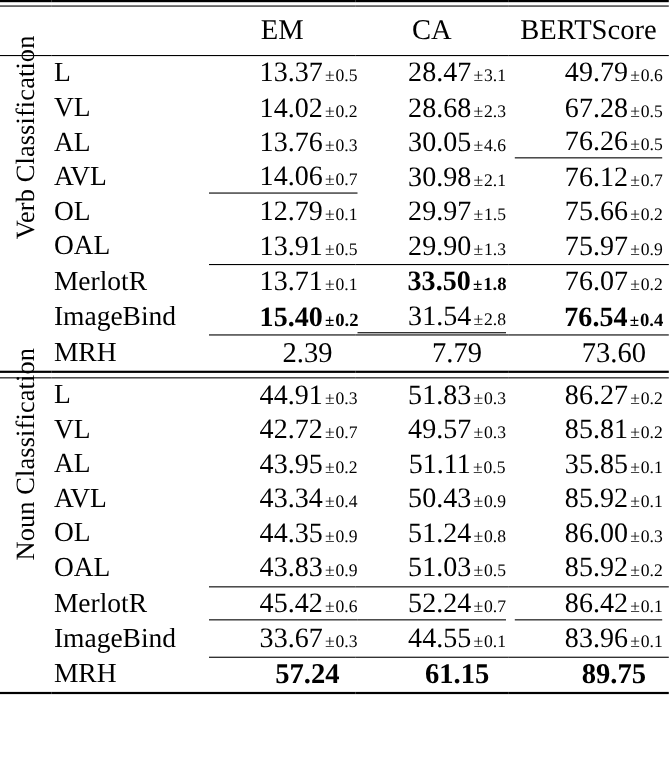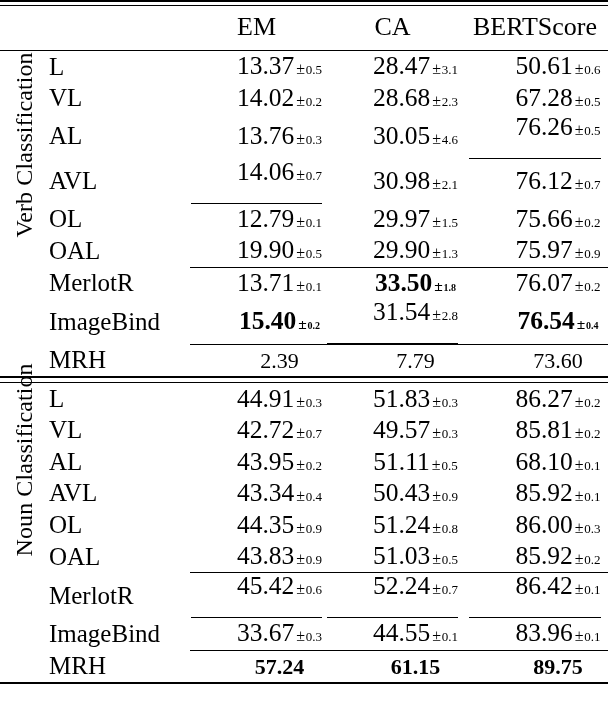--- a/index.html
+++ b/index.html
@@ -91,32 +91,32 @@
   .val .num {
     font-size: 25.5px;
     margin-left: 46px;
   }
   .val .pm {
     font-size: 16px;
     padding-left: 2px;
     letter-spacing: -0.2px;
   }
   .val .err {
-    font-size: 13px;
+    font-size: 16px;
     padding-left: 1px;
   }
-  .val.plain .num { font-size: 22px; }
+  .val.plain .num { font-size: 26px; }
 
   .bold .num, .bold .pm, .bold .err { font-weight: bold; }
   .bold .pm { font-size: 15.5px; }
-  .bold .err { font-size: 10px; }
+  .bold .err { font-size: 17px; }
 
   .uline {
     border-bottom: 1.5px solid #000;
-    padding-bottom: 17px;
+    padding-bottom: 1px;
   }
 </style>
 </head>
 <body>
 
 <div id="table-root">
   <table class="results">
     <colgroup>
       <col class="c-side">
         <col class="c-label">
@@ -138,21 +138,21 @@
         <tr>
           <td colspan="5" style="height:0;border-top:1.8px solid #000;"></td>
         </tr>
         <tr class="datarow">
           <td class="side-cell" rowspan="11">
             <span class="side-label">Verb Classification</span>
           </td>
           <td class="lcell">L</td>
           <td class="vcell"><span class="val"><span class="num">13.37</span><span class="pm">±</span><span class="err">0.5</span></span></td>
           <td class="vcell"><span class="val"><span class="num">28.47</span><span class="pm">±</span><span class="err">3.1</span></span></td>
-          <td class="vcell"><span class="val"><span class="num">50.61</span><span class="pm">±</span><span class="err">0.6</span></span></td>
+          <td class="vcell"><span class="val"><span class="num">49.79</span><span class="pm">±</span><span class="err">0.6</span></span></td>
         </tr>
         <tr class="datarow">
           <td class="lcell">VL</td>
           <td class="vcell"><span class="val"><span class="num">14.02</span><span class="pm">±</span><span class="err">0.2</span></span></td>
           <td class="vcell"><span class="val"><span class="num">28.68</span><span class="pm">±</span><span class="err">2.3</span></span></td>
           <td class="vcell"><span class="val"><span class="num">67.28</span><span class="pm">±</span><span class="err">0.5</span></span></td>
         </tr>
         <tr class="datarow">
           <td class="lcell">AL</td>
           <td class="vcell"><span class="val"><span class="num">13.76</span><span class="pm">±</span><span class="err">0.3</span></span></td>
@@ -166,21 +166,21 @@
           <td class="vcell"><span class="val"><span class="num">76.12</span><span class="pm">±</span><span class="err">0.7</span></span></td>
         </tr>
         <tr class="datarow">
           <td class="lcell">OL</td>
           <td class="vcell"><span class="val"><span class="num">12.79</span><span class="pm">±</span><span class="err">0.1</span></span></td>
           <td class="vcell"><span class="val"><span class="num">29.97</span><span class="pm">±</span><span class="err">1.5</span></span></td>
           <td class="vcell"><span class="val"><span class="num">75.66</span><span class="pm">±</span><span class="err">0.2</span></span></td>
         </tr>
         <tr class="datarow">
           <td class="lcell">OAL</td>
-          <td class="vcell"><span class="val"><span class="num">19.90</span><span class="pm">±</span><span class="err">0.5</span></span></td>
+          <td class="vcell"><span class="val"><span class="num">13.91</span><span class="pm">±</span><span class="err">0.5</span></span></td>
           <td class="vcell"><span class="val"><span class="num">29.90</span><span class="pm">±</span><span class="err">1.3</span></span></td>
           <td class="vcell"><span class="val"><span class="num">75.97</span><span class="pm">±</span><span class="err">0.9</span></span></td>
         </tr>
         <tr>
           <td class="hr-none" style="border:none;"></td>
           <td colspan="4" style="height:0;border-top:1.5px solid #000;"></td>
         </tr>
         <tr class="datarow">
           <td class="lcell">MerlotR</td>
           <td class="vcell"><span class="val"><span class="num">13.71</span><span class="pm">±</span><span class="err">0.1</span></span></td>
@@ -218,21 +218,21 @@
         <tr class="datarow">
           <td class="lcell">VL</td>
           <td class="vcell"><span class="val"><span class="num">42.72</span><span class="pm">±</span><span class="err">0.7</span></span></td>
           <td class="vcell"><span class="val"><span class="num">49.57</span><span class="pm">±</span><span class="err">0.3</span></span></td>
           <td class="vcell"><span class="val"><span class="num">85.81</span><span class="pm">±</span><span class="err">0.2</span></span></td>
         </tr>
         <tr class="datarow">
           <td class="lcell">AL</td>
           <td class="vcell"><span class="val"><span class="num">43.95</span><span class="pm">±</span><span class="err">0.2</span></span></td>
           <td class="vcell"><span class="val"><span class="num">51.11</span><span class="pm">±</span><span class="err">0.5</span></span></td>
-          <td class="vcell"><span class="val"><span class="num">68.10</span><span class="pm">±</span><span class="err">0.1</span></span></td>
+          <td class="vcell"><span class="val"><span class="num">35.85</span><span class="pm">±</span><span class="err">0.1</span></span></td>
         </tr>
         <tr class="datarow">
           <td class="lcell">AVL</td>
           <td class="vcell"><span class="val"><span class="num">43.34</span><span class="pm">±</span><span class="err">0.4</span></span></td>
           <td class="vcell"><span class="val"><span class="num">50.43</span><span class="pm">±</span><span class="err">0.9</span></span></td>
           <td class="vcell"><span class="val"><span class="num">85.92</span><span class="pm">±</span><span class="err">0.1</span></span></td>
         </tr>
         <tr class="datarow">
           <td class="lcell">OL</td>
           <td class="vcell"><span class="val"><span class="num">44.35</span><span class="pm">±</span><span class="err">0.9</span></span></td>

